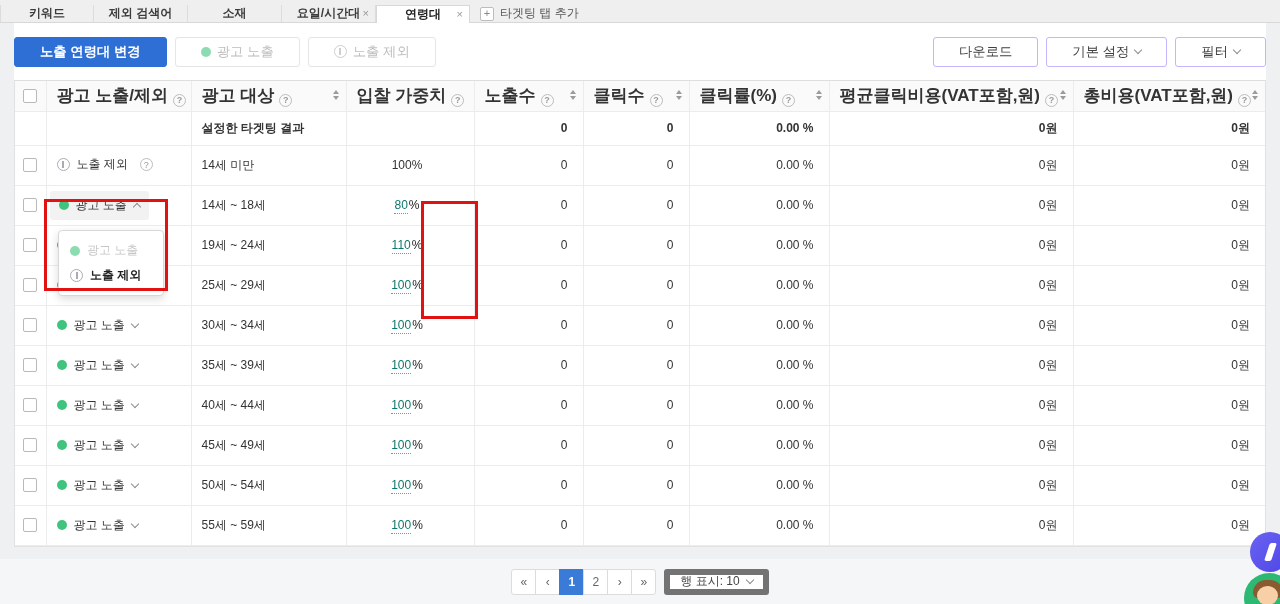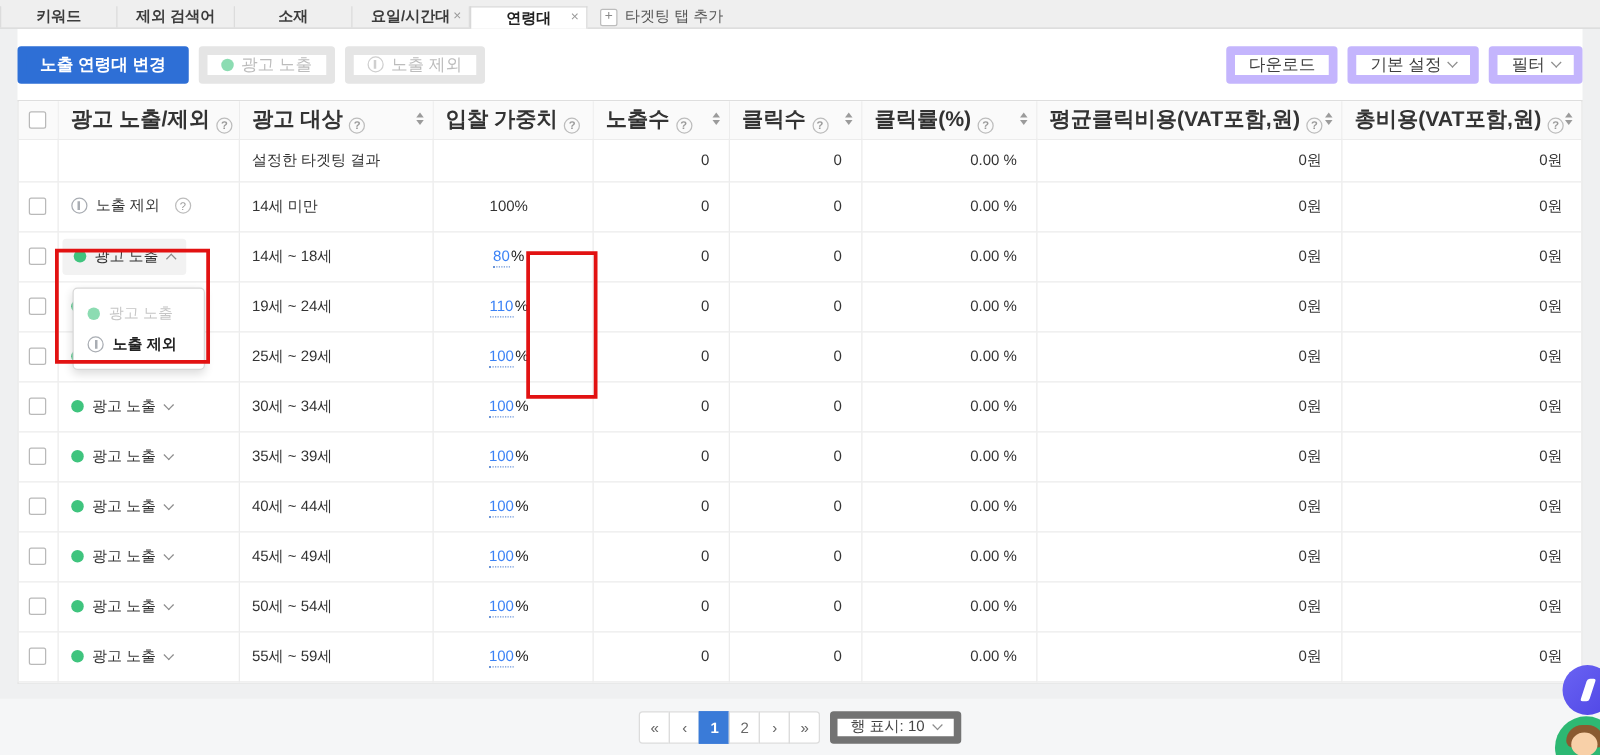--- a/index.html
+++ b/index.html
@@ -14,21 +14,21 @@
   .tab .close{position:absolute;top:3px;right:6px;font-size:11px;font-weight:normal;color:#999;line-height:1}
   .tab.active{background:#fff;border:1px solid #d8d8d8;border-bottom:none;margin-bottom:-1px;z-index:6;color:#222}
   .addtab{display:flex;align-items:center;gap:6px;padding:0 10px;color:#555;cursor:pointer}
   .addtab .plus{width:14px;height:14px;border:1px solid #bdbdbd;background:#fff;border-radius:2px;display:flex;align-items:center;justify-content:center;font-size:11px;color:#888;line-height:1}
 
   
   .content{margin:0 14px;background:#fff;width:1252px}
   .toolbar{height:57px;display:flex;align-items:center;justify-content:space-between}
   .tb-left{display:flex;align-items:center;gap:8px}
   .tb-right{display:flex;align-items:center;gap:8px}
-  .btn{height:30px;border-radius:3px;display:inline-flex;align-items:center;gap:6px;padding:0 11px;background:#fff;border:7px solid #c4b5fd;color:#3f3f3f;cursor:pointer;white-space:nowrap}
+  .btn{height:30px;border-radius:3px;display:inline-flex;align-items:center;gap:6px;padding:0 25px;background:#fff;border:1px solid #c4b5fd;color:#3f3f3f;cursor:pointer;white-space:nowrap}
   .btn-primary{background:#2e6fd6;border-color:#2e6fd6;color:#fff;font-weight:bold}
   .btn-disabled{border-color:#e5e5e5;color:#bcbcbc}
   .dot{width:10px;height:10px;border-radius:50%;background:#3fc47e;flex:0 0 auto}
   .dot.faded{opacity:.6}
   .excl-icon{width:13px;height:13px;border-radius:50%;border:1px solid #a9adb3;position:relative;flex:0 0 auto;display:inline-block}
   .excl-icon::after{content:"";position:absolute;left:50%;top:2px;width:2px;height:7px;background:#a9adb3;transform:translateX(-50%)}
   .excl-icon.faded{border-color:#cfcfcf}
   .excl-icon.faded::after{background:#cfcfcf}
   .chev{width:6px;height:6px;border-right:1.5px solid #8d8d8d;border-bottom:1.5px solid #8d8d8d;transform:rotate(45deg);display:inline-block;margin-top:-3px;flex:0 0 auto}
   .chev.up{transform:rotate(225deg);margin-top:3px}
@@ -43,26 +43,26 @@
   tr.summary td{height:34px}
   .cbcell{text-align:center;padding:0}
   .cb{width:14px;height:14px;border:1px solid #b9b9b9;border-radius:2px;background:#fff;margin:0 auto;cursor:pointer}
   .help{width:13px;height:13px;border-radius:50%;border:1px solid #bdbdbd;color:#9a9a9a;font-size:9px;display:inline-flex;align-items:center;justify-content:center;vertical-align:-2px;margin-left:5px;flex:0 0 auto}
   .help::after{content:"?"}
   .sort{position:absolute;right:7px;top:9px;display:flex;flex-direction:column;gap:2px}
   .sort i{display:block;width:0;height:0;border-left:3.5px solid transparent;border-right:3.5px solid transparent}
   .sort .up{border-bottom:4px solid #9b9b9b}
   .sort .dn{border-top:4px solid #9b9b9b}
   .num{text-align:right;padding-right:15px}
-  .bold{font-weight:normal}
+  .bold{font-weight:bold}
   .stat{display:inline-flex;align-items:center;gap:7px;cursor:pointer}
   .stat.open{background:#f2f2f2;border-radius:3px;padding:6px 9px;margin-left:-7px}
   .wcell{text-align:center;padding-right:16px}
   .weight-link{cursor:pointer}
-  .weight-link .n{color:#3b82f6;border-bottom:1px dotted #6a94d8;padding-bottom:1px}
+  .weight-link .n{color:#0f766e;border-bottom:1px dotted #6a94d8;padding-bottom:1px}
   .weight-link .p{color:#222;margin-left:1px}
 
   
   #dd-panel{position:absolute;left:58px;top:230px;width:106px;background:#fff;border:1px solid #d8d8d8;border-radius:4px;box-shadow:0 3px 8px rgba(0,0,0,.14);z-index:20;padding:7px 0}
   .dd-item{height:25px;display:flex;align-items:center;gap:7px;padding:0 11px;cursor:pointer}
   .dd-item.disabled{color:#c6c6c6;cursor:default}
   .dd-item.strong{color:#222;font-weight:bold}
 
   
   .redbox{position:absolute;border:3px solid #e21212;z-index:30;pointer-events:none}

